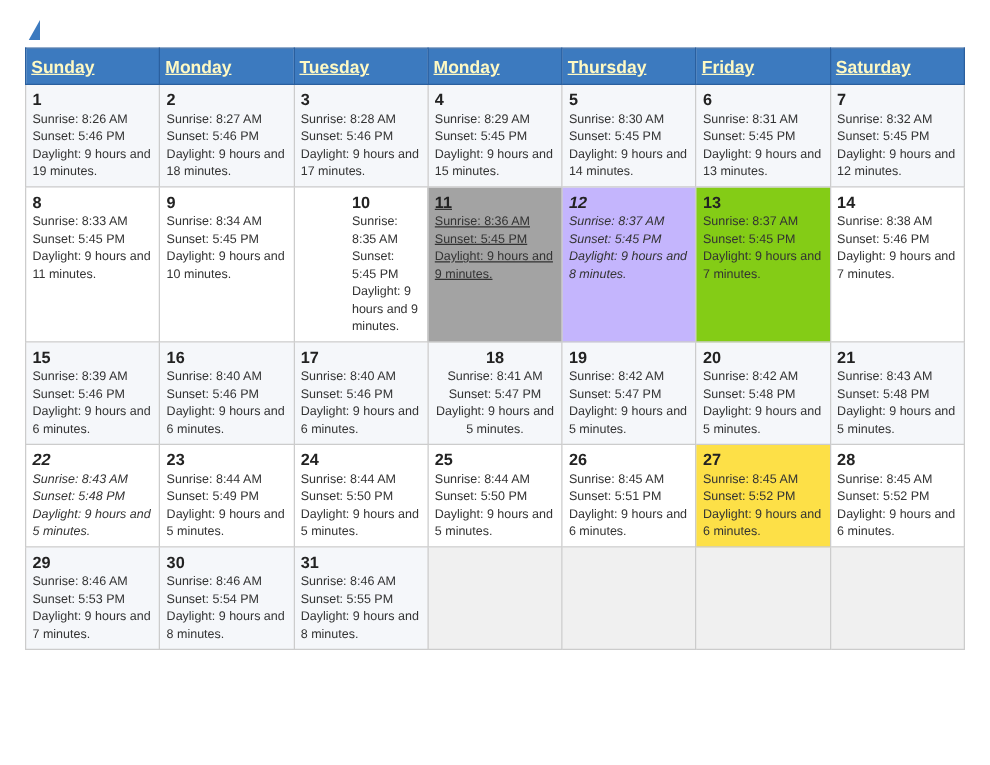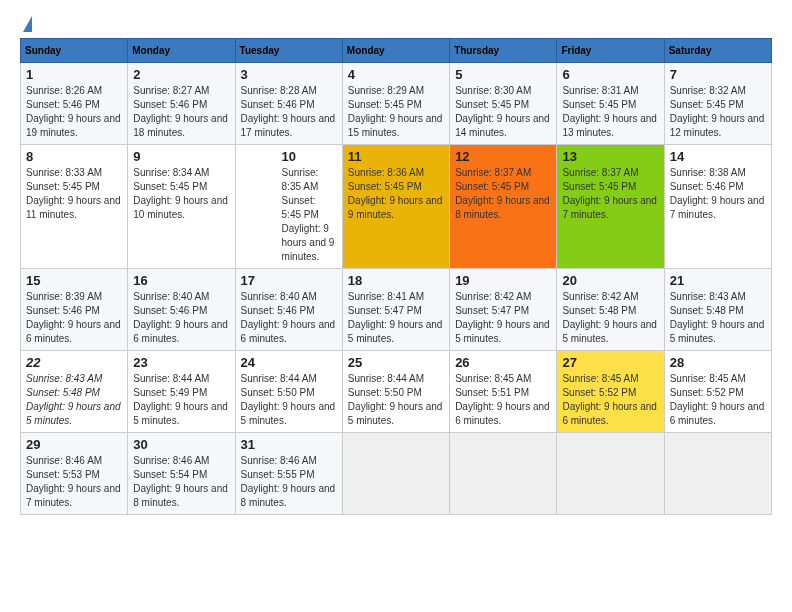--- a/index.html
+++ b/index.html
@@ -53,26 +53,27 @@
       color: #444;
       margin-top: 2px;
     }
     .calendar-table {
       width: 100%;
       border-collapse: collapse;
       table-layout: fixed;
     }
     .calendar-table th {
       background-color: #3c7abf;
-      color: #000000;
-      font-size: 10px;
+      color: #fef9c3;
+      font-size: 14px;
       font-weight: bold;
       padding: 6px 4px;
       text-align: left;
       border: 1px solid #2a5f9e;
+      text-decoration: underline;
     }
     .calendar-table td {
       border: 1px solid #ccc;
       vertical-align: top;
       padding: 4px 5px;
       font-size: 10px;
       color: #333;
       background: #fff;
       height: 82px;
     }
@@ -136,30 +137,30 @@
           <td style="background: rgb(245, 247, 250);"><span class="day-number">3</span><span class="cell-text">Sunrise: 8:28 AM<br>Sunset: 5:46 PM<br>Daylight: 9 hours and 17 minutes.</span></td>
           <td style="background: rgb(245, 247, 250);"><span class="day-number">4</span><span class="cell-text">Sunrise: 8:29 AM<br>Sunset: 5:45 PM<br>Daylight: 9 hours and 15 minutes.</span></td>
           <td style="background: rgb(245, 247, 250);"><span class="day-number">5</span><span class="cell-text">Sunrise: 8:30 AM<br>Sunset: 5:45 PM<br>Daylight: 9 hours and 14 minutes.</span></td>
           <td style="background: rgb(245, 247, 250);"><span class="day-number">6</span><span class="cell-text">Sunrise: 8:31 AM<br>Sunset: 5:45 PM<br>Daylight: 9 hours and 13 minutes.</span></td>
           <td style="background: rgb(245, 247, 250);"><span class="day-number">7</span><span class="cell-text">Sunrise: 8:32 AM<br>Sunset: 5:45 PM<br>Daylight: 9 hours and 12 minutes.</span></td>
         </tr>
         <tr>
           <td style="background: rgb(255, 255, 255);"><span class="day-number">8</span><span class="cell-text">Sunrise: 8:33 AM<br>Sunset: 5:45 PM<br>Daylight: 9 hours and 11 minutes.</span></td>
           <td style="background: rgb(255, 255, 255);"><span class="day-number">9</span><span class="cell-text">Sunrise: 8:34 AM<br>Sunset: 5:45 PM<br>Daylight: 9 hours and 10 minutes.</span></td>
           <td style="background: rgb(255, 255, 255); padding-left: 46px;"><span class="day-number">10</span><span class="cell-text">Sunrise: 8:35 AM<br>Sunset: 5:45 PM<br>Daylight: 9 hours and 9 minutes.</span></td>
-          <td style="background: #eab308;"><span class="day-number">11</span><span class="cell-text">Sunrise: 8:36 AM<br>Sunset: 5:45 PM<br>Daylight: 9 hours and 9 minutes.</span></td>
-          <td style="background: #f97316;"><span class="day-number">12</span><span class="cell-text">Sunrise: 8:37 AM<br>Sunset: 5:45 PM<br>Daylight: 9 hours and 8 minutes.</span></td>
+          <td style="background: #a3a3a3; text-decoration: underline;"><span class="day-number">11</span><span class="cell-text">Sunrise: 8:36 AM<br>Sunset: 5:45 PM<br>Daylight: 9 hours and 9 minutes.</span></td>
+          <td style="background: #c4b5fd; font-style: italic;"><span class="day-number">12</span><span class="cell-text">Sunrise: 8:37 AM<br>Sunset: 5:45 PM<br>Daylight: 9 hours and 8 minutes.</span></td>
           <td style="background: #84cc16;"><span class="day-number">13</span><span class="cell-text">Sunrise: 8:37 AM<br>Sunset: 5:45 PM<br>Daylight: 9 hours and 7 minutes.</span></td>
           <td style="background: rgb(255, 255, 255);"><span class="day-number">14</span><span class="cell-text">Sunrise: 8:38 AM<br>Sunset: 5:46 PM<br>Daylight: 9 hours and 7 minutes.</span></td>
         </tr>
         <tr>
           <td style="background: rgb(245, 247, 250);"><span class="day-number">15</span><span class="cell-text">Sunrise: 8:39 AM<br>Sunset: 5:46 PM<br>Daylight: 9 hours and 6 minutes.</span></td>
           <td style="background: rgb(245, 247, 250);"><span class="day-number">16</span><span class="cell-text">Sunrise: 8:40 AM<br>Sunset: 5:46 PM<br>Daylight: 9 hours and 6 minutes.</span></td>
           <td style="background: rgb(245, 247, 250);"><span class="day-number">17</span><span class="cell-text">Sunrise: 8:40 AM<br>Sunset: 5:46 PM<br>Daylight: 9 hours and 6 minutes.</span></td>
-          <td style="background: rgb(245, 247, 250);"><span class="day-number">18</span><span class="cell-text">Sunrise: 8:41 AM<br>Sunset: 5:47 PM<br>Daylight: 9 hours and 5 minutes.</span></td>
+          <td style="background: rgb(245, 247, 250); text-align: center;"><span class="day-number">18</span><span class="cell-text">Sunrise: 8:41 AM<br>Sunset: 5:47 PM<br>Daylight: 9 hours and 5 minutes.</span></td>
           <td style="background: rgb(245, 247, 250);"><span class="day-number">19</span><span class="cell-text">Sunrise: 8:42 AM<br>Sunset: 5:47 PM<br>Daylight: 9 hours and 5 minutes.</span></td>
           <td style="background: rgb(245, 247, 250);"><span class="day-number">20</span><span class="cell-text">Sunrise: 8:42 AM<br>Sunset: 5:48 PM<br>Daylight: 9 hours and 5 minutes.</span></td>
           <td style="background: rgb(245, 247, 250);"><span class="day-number">21</span><span class="cell-text">Sunrise: 8:43 AM<br>Sunset: 5:48 PM<br>Daylight: 9 hours and 5 minutes.</span></td>
         </tr>
         <tr>
           <td style="background: rgb(255, 255, 255); font-style: italic;"><span class="day-number">22</span><span class="cell-text">Sunrise: 8:43 AM<br>Sunset: 5:48 PM<br>Daylight: 9 hours and 5 minutes.</span></td>
           <td style="background: rgb(255, 255, 255);"><span class="day-number">23</span><span class="cell-text">Sunrise: 8:44 AM<br>Sunset: 5:49 PM<br>Daylight: 9 hours and 5 minutes.</span></td>
           <td style="background: rgb(255, 255, 255); margin-left: 38px;"><span class="day-number">24</span><span class="cell-text">Sunrise: 8:44 AM<br>Sunset: 5:50 PM<br>Daylight: 9 hours and 5 minutes.</span></td>
           <td style="background: rgb(255, 255, 255);"><span class="day-number">25</span><span class="cell-text">Sunrise: 8:44 AM<br>Sunset: 5:50 PM<br>Daylight: 9 hours and 5 minutes.</span></td>
           <td style="background: rgb(255, 255, 255);"><span class="day-number">26</span><span class="cell-text">Sunrise: 8:45 AM<br>Sunset: 5:51 PM<br>Daylight: 9 hours and 6 minutes.</span></td>

